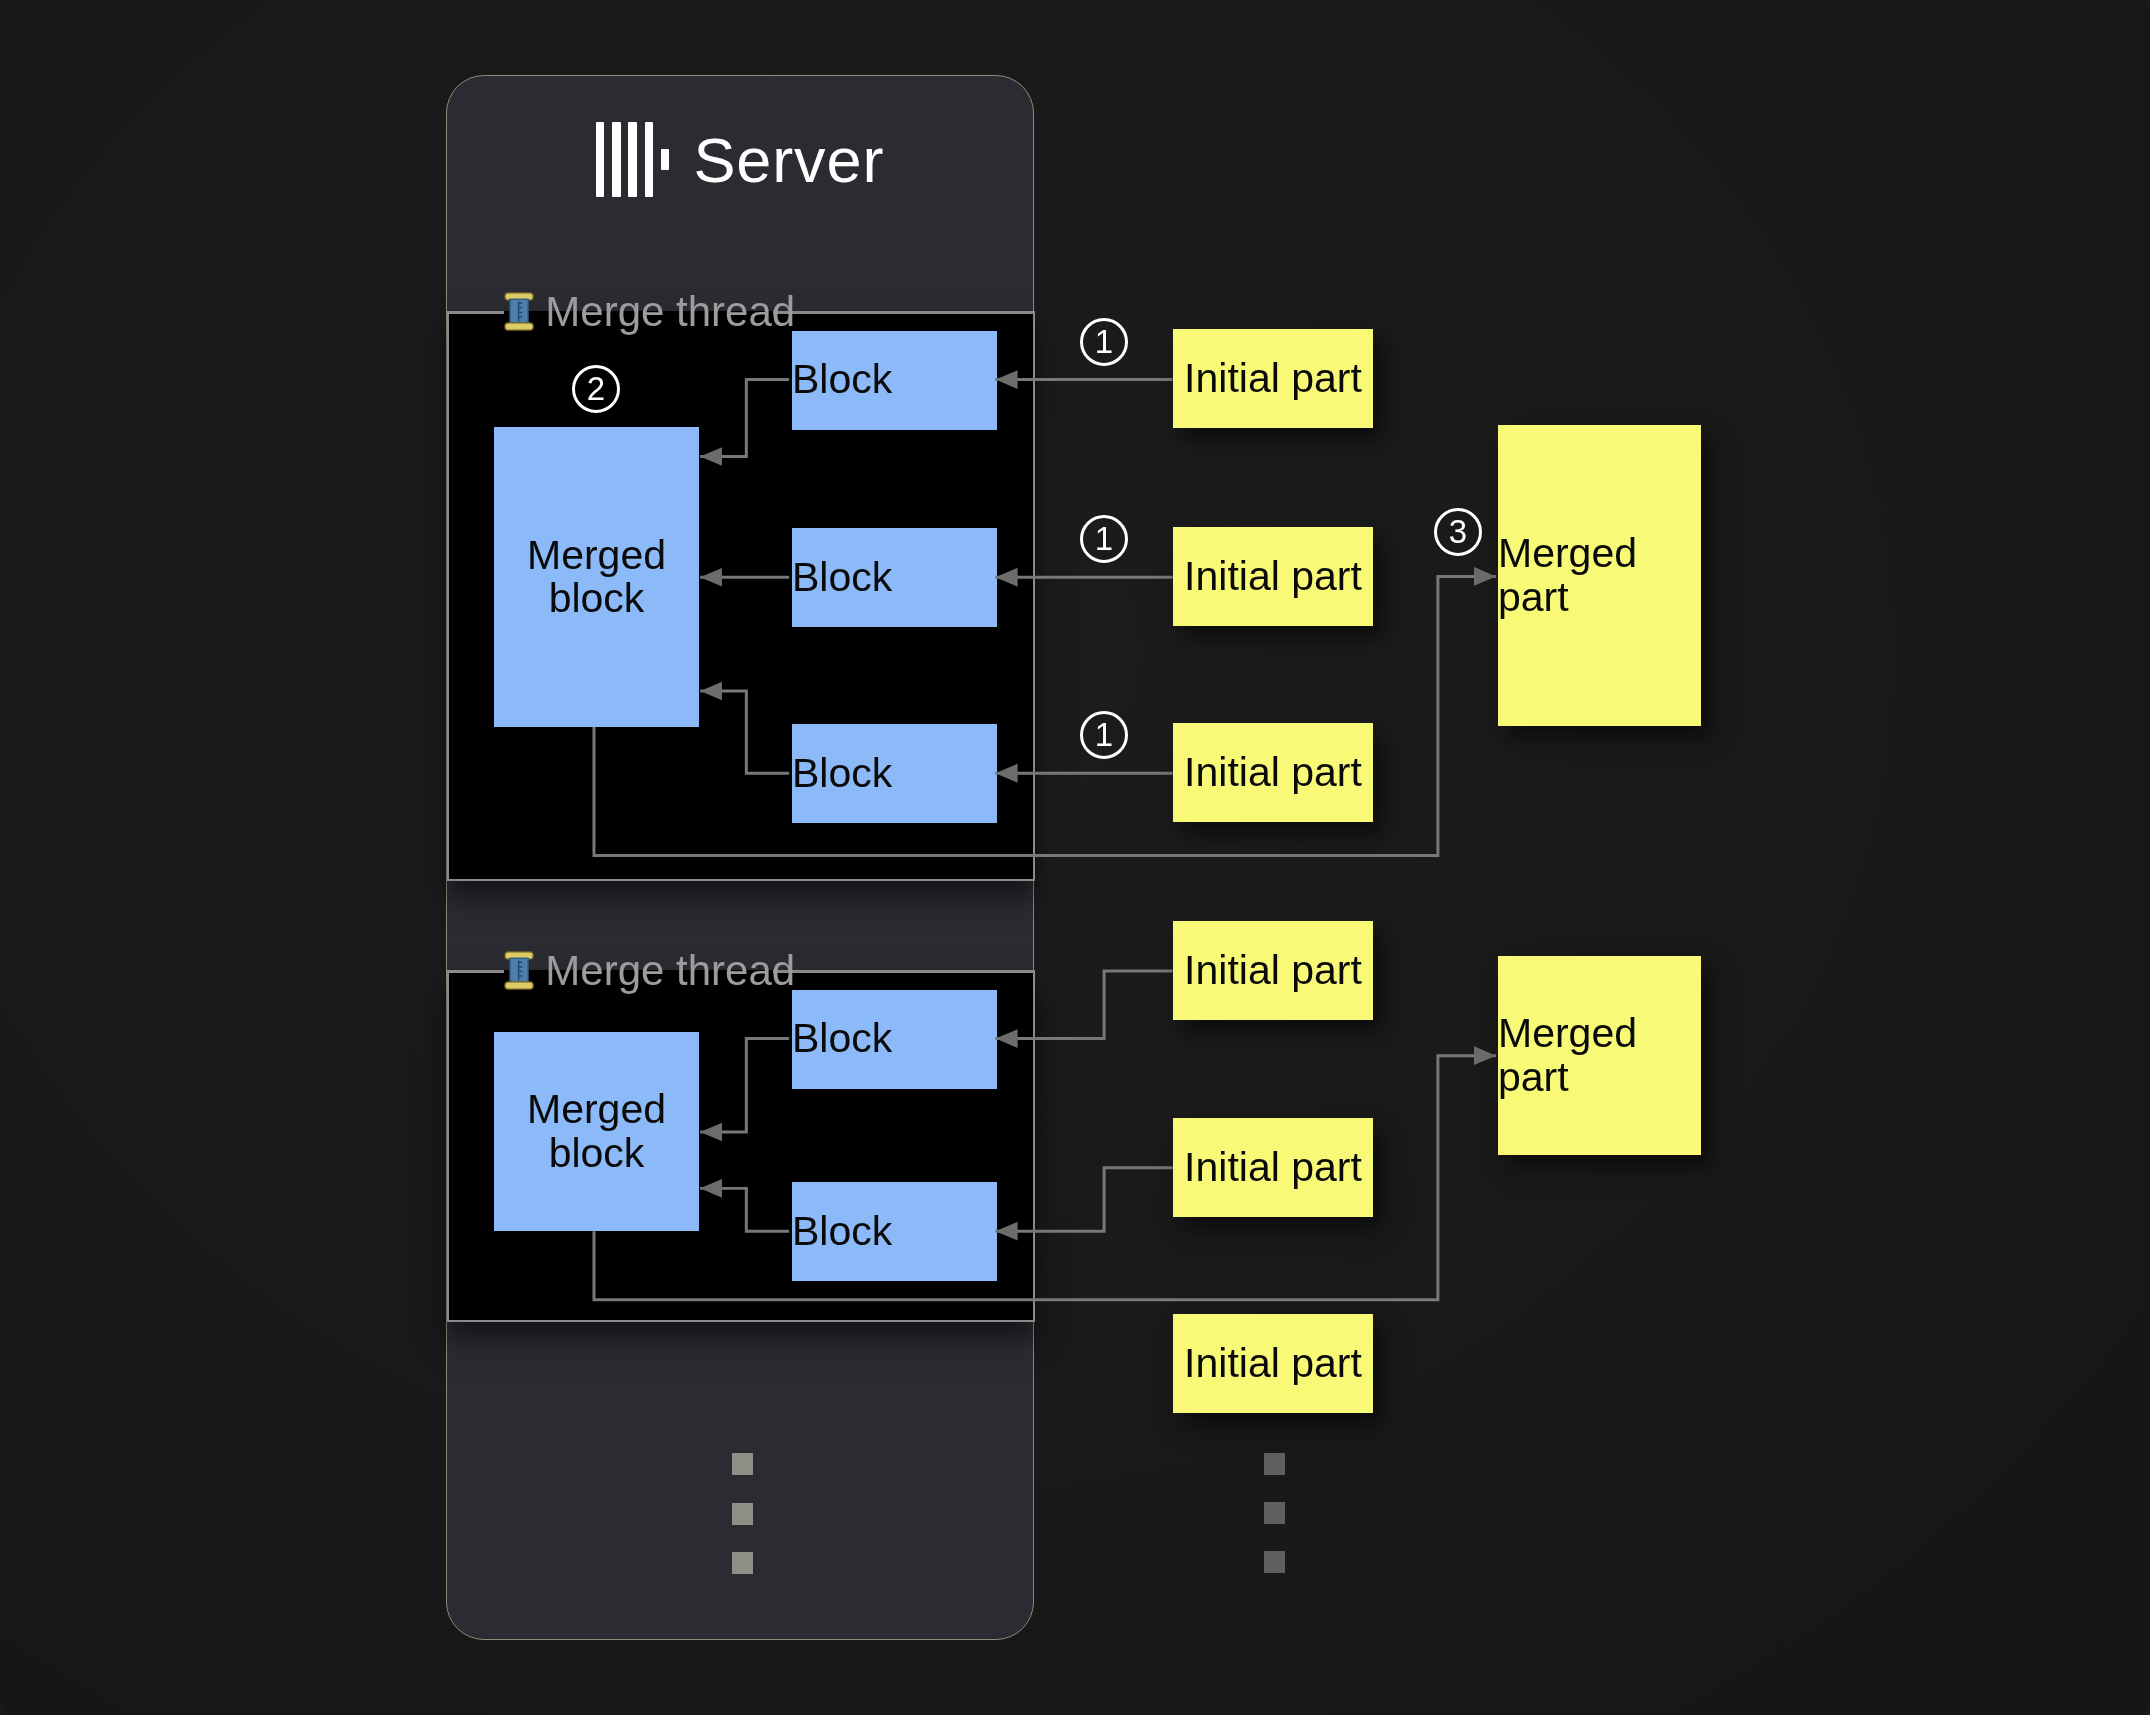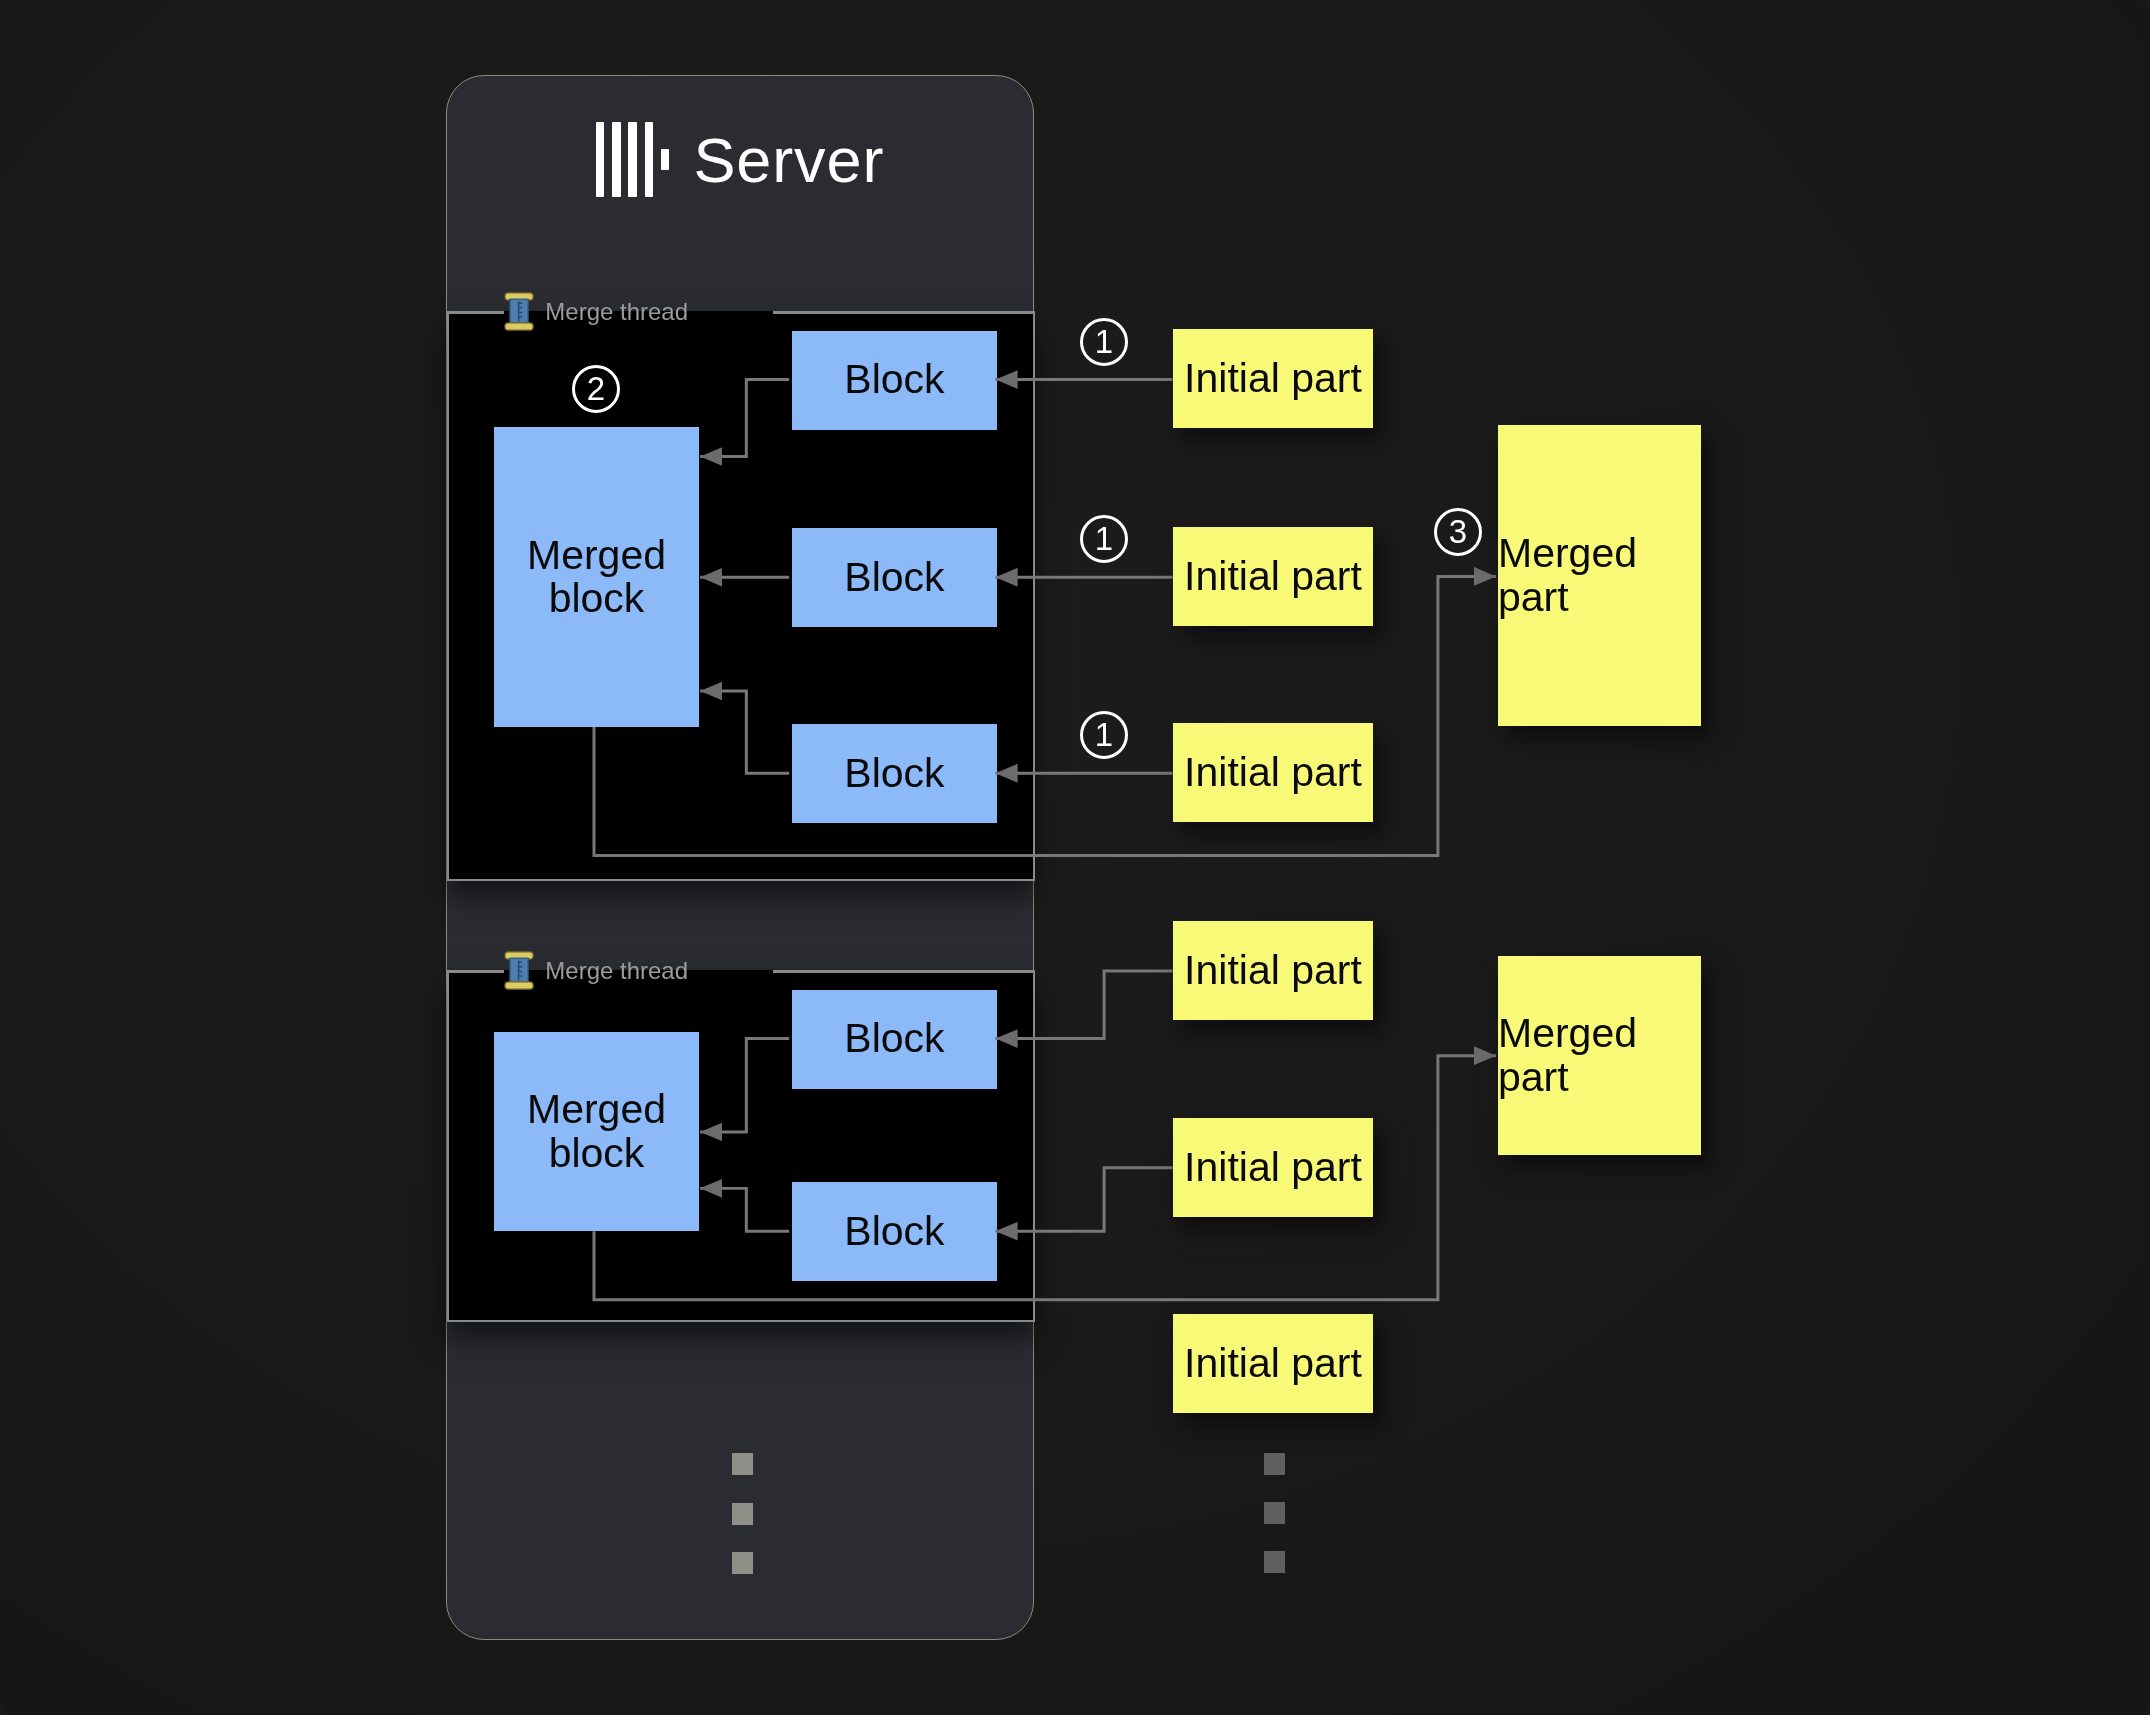--- a/index.html
+++ b/index.html
@@ -29,25 +29,25 @@
     border-left:2.6px solid #8a8a8a;border-right:2.6px solid #8a8a8a;border-bottom:2.6px solid #8a8a8a;
     box-shadow:0 17px 26px rgba(0,0,0,0.55);
   }
   .section .seg{position:absolute;top:0;height:2.6px;background:#8a8a8a;}
   .section .seg.left{left:0;width:55px;}
   .section .seg.right{left:324px;right:0;}
   .legend{
     position:absolute;top:-22px;left:55px;height:45px;
     display:flex;align-items:center;gap:10.3px;
   }
-  .legend .txt{color:#9c9c9c;font-size:24px;white-space:nowrap;}
+  .legend .txt{color:#9c9c9c;font-size:42px;white-space:nowrap;}
   
   .bluebox{
     position:absolute;box-sizing:border-box;background:#8cbaf8;
-    display:flex;align-items:center;justify-content:center;text-align:center;
+    display:flex;align-items:center;text-align:center;
     color:#0a0a0a;font-size:41px;line-height:1.06;
     box-shadow:4.3px 6px 10.3px rgba(0,0,0,0.45);
   }
   .part{
     position:absolute;box-sizing:border-box;background:#f9f978;
     display:flex;align-items:center;justify-content:center;text-align:left;
     color:#0a0a0a;font-size:41px;line-height:1.06;
     box-shadow:9.4px 12px 20.5px rgba(0,0,0,0.55);
     z-index:10;
   }

